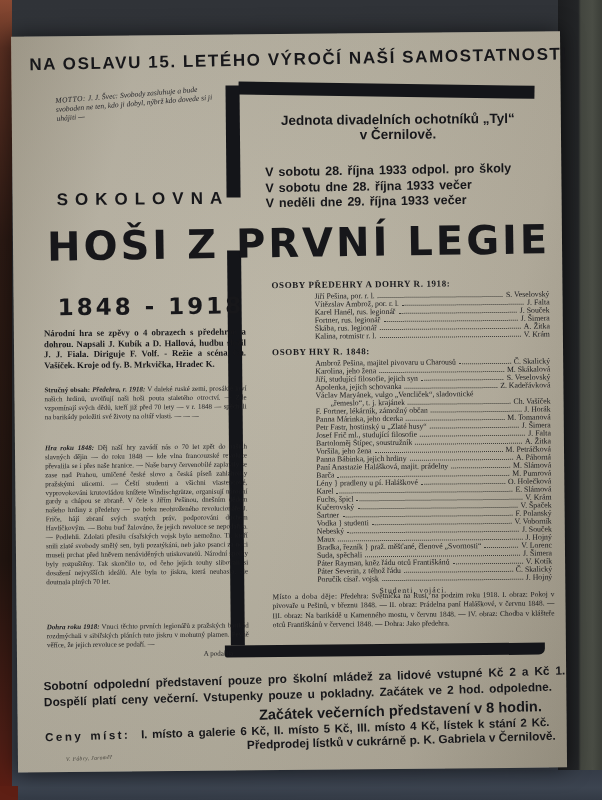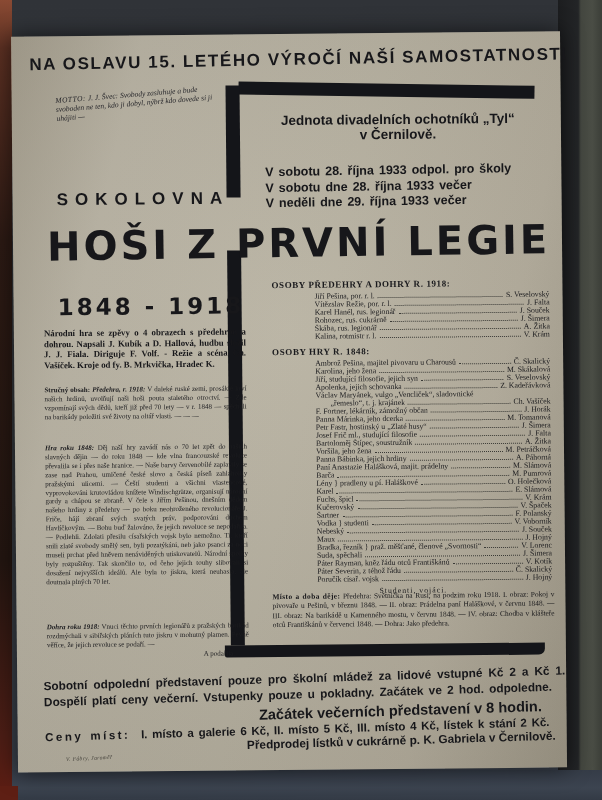--- a/index.html
+++ b/index.html
@@ -64,21 +64,21 @@
   .cast-heading.second{margin-top:6px;}
   .crow{display:flex;align-items:flex-end;padding-left:43px;line-height:8px;height:8px;}
   .crow .role{white-space:nowrap;overflow:hidden;}
   .crow .dots{flex:1 1 8px;min-width:5px;border-bottom:1px dotted #3a3a36;margin:0 3px 2px 3px;}
   .crow .name{white-space:nowrap;}
   .crow.ind{padding-left:58px;}
   .cast-footer{text-align:center;margin-top:3px;letter-spacing:1px;}
 
   .setting{position:absolute;left:256px;top:558px;width:282px;
     font-family:"Liberation Serif",serif;font-size:7.4px;line-height:9.4px;text-align:justify;}
-  .setting .lead{font-weight:bold;letter-spacing:.4px;}
+  .setting .lead{font-weight:normal;letter-spacing:.4px;}
 
   
   .bottom{position:absolute;left:26px;top:632px;width:522px;transform:rotate(-1.2deg);transform-origin:100% 0;}
   .notice-afternoon{font-weight:bold;font-size:11.8px;line-height:15.5px;text-align:justify;word-spacing:2px;}
   .notice-evening{margin:3px 0 0 190px;width:332px;text-align:center;font-weight:bold;font-size:14.5px;}
   .notice-prices{margin-top:2px;font-weight:bold;font-size:11.5px;white-space:nowrap;word-spacing:1.5px;}
   .notice-prices .lead{letter-spacing:2.5px;margin-right:6px;}
   .notice-presale{margin:1px 0 0 190px;width:332px;text-align:center;font-weight:bold;font-size:11.8px;white-space:nowrap;}
 
   .printer{position:absolute;left:48px;top:719px;font:italic 5.5px "Liberation Serif",serif;
@@ -146,33 +146,33 @@
       <div class="cast-heading">OSOBY PŘEDEHRY A DOHRY R. 1918:</div>
       <div>
 
           <div class="crow">
             <span class="role">Jiří Pešina, por. r. l.</span>
             <span class="dots"></span>
             <span class="name">S. Veselovský</span>
           </div>
 
           <div class="crow">
-            <span class="role">Vítězslav Režie, por. r. l.</span>
+            <span class="role">Vítězslav Ambrož, por. r. l.</span>
             <span class="dots"></span>
             <span class="name">J. Falta</span>
           </div>
 
           <div class="crow">
             <span class="role">Karel Hanél, rus. legionář</span>
             <span class="dots"></span>
             <span class="name">J. Souček</span>
           </div>
 
           <div class="crow">
-            <span class="role">Rohozec, rus. cukrárně</span>
+            <span class="role">Fortner, rus. legionář</span>
             <span class="dots"></span>
             <span class="name">J. Šimera</span>
           </div>
 
           <div class="crow">
             <span class="role">Škába, rus. legionář</span>
             <span class="dots"></span>
             <span class="name">A. Žitka</span>
           </div>
 

